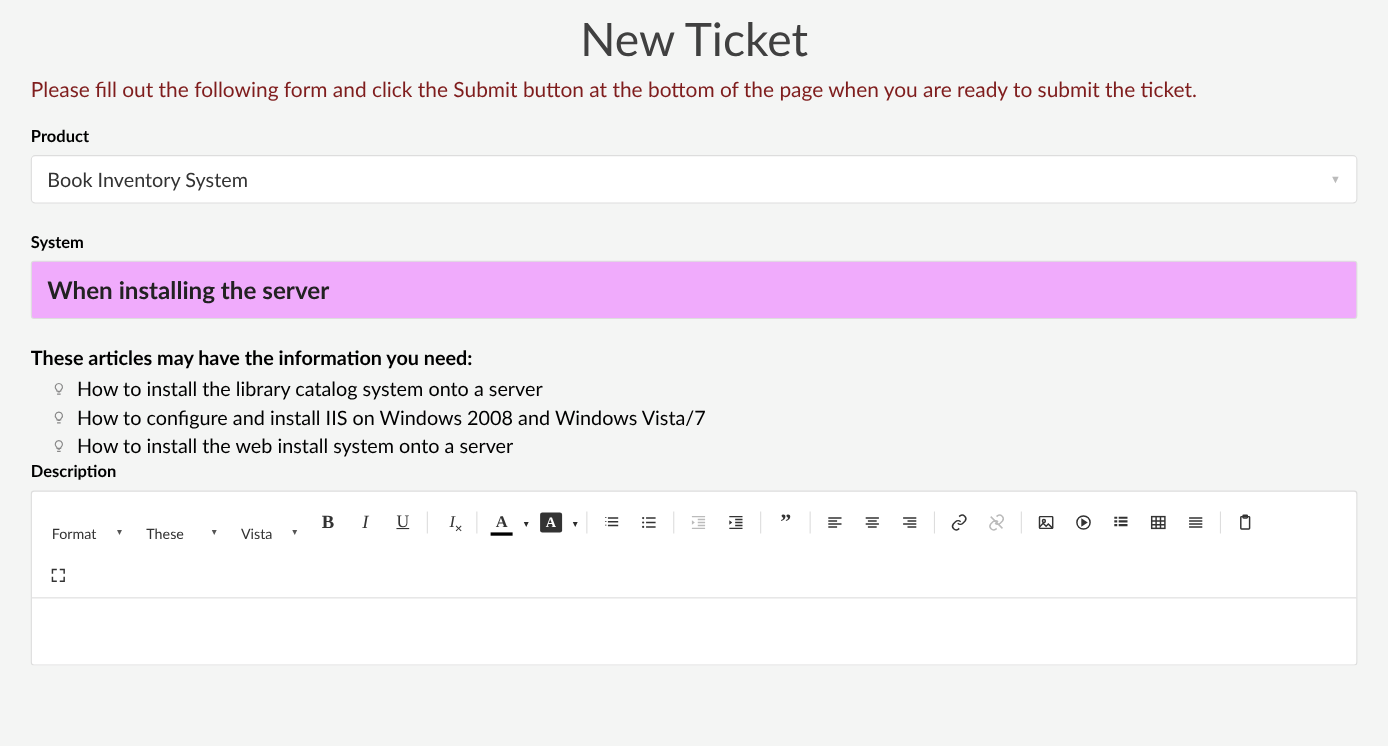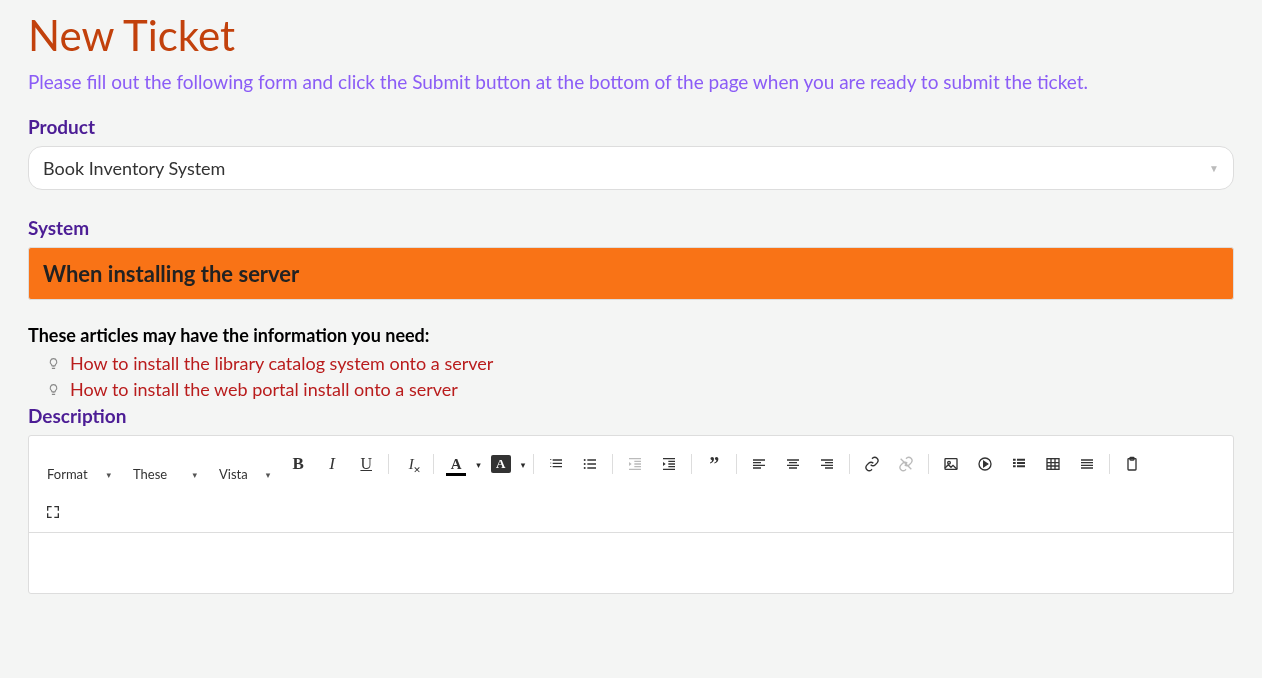--- a/index.html
+++ b/index.html
@@ -4,56 +4,57 @@
 <style>
   * { box-sizing: border-box; margin: 0; padding: 0; }
   body {
     background: #f4f5f4;
     font-family: "Lato", "Segoe UI", -apple-system, sans-serif;
     color: #2a2a2a;
     padding: 10px 28px 0 28px;
     width: 1262px;
   }
   h1.page-title {
-    color: #c2410c;
+    color: #404040;
     font-size: 42px;
     font-weight: 400;
     margin-bottom: 10px;
+    text-align: center;
   }
   .intro {
-    color: #8b5cf6;
+    color: #7f1d1d;
     font-size: 19px;
     margin-bottom: 22px;
   }
   .field-label {
     font-weight: 700;
-    font-size: 19px;
-    color: #4c1d95;
+    font-size: 15px;
+    color: #000000;
     margin-bottom: 8px;
   }
   .select-box {
     background: #fff;
     border: 1px solid #ddd;
-    border-radius: 14px;
+    border-radius: 4px;
     padding: 10px 14px;
     font-size: 18px;
     color: #333;
     display: flex;
     align-items: center;
     justify-content: space-between;
     cursor: pointer;
     margin-bottom: 26px;
   }
   .select-box .caret {
     color: #bbb;
     font-size: 10px;
   }
   .text-input {
     width: 100%;
-    background: #f97316;
+    background: #f0abfc;
     border: 1px solid #ddd;
     border-radius: 3px;
     padding: 12px 14px;
     font-size: 22px;
     font-weight: 700;
     color: #222;
     margin-bottom: 24px;
     font-family: inherit;
   }
   .suggest-title {
@@ -71,21 +72,21 @@
   }
   .bulb-icon {
     color: #888;
     font-size: 14px;
     width: 14px;
     display: inline-flex;
     align-items: center;
     justify-content: center;
   }
   .suggest-list a {
-    color: #b91c1c;
+    color: #000000;
     text-decoration: none;
     font-size: 18px;
   }
   .desc-label { }
   .editor-wrap {
     background: #fff;
     border: 1px solid #ddd;
     border-radius: 3px;
     margin-top: 8px;
   }
@@ -93,21 +94,21 @@
     border-bottom: 1px solid #ddd;
     padding: 6px 8px;
     display: flex;
     flex-wrap: wrap;
     align-items: center;
     gap: 2px;
     row-gap: 6px;
   }
   .tb-dropdown {
     display: inline-flex;
-    align-items: center;
+    align-items: flex-start;
     justify-content: space-between;
     padding: 4px 10px;
     font-size: 13px;
     color: #333;
     cursor: pointer;
     min-width: 84px;
     gap: 18px;
     margin-top: 20px;
   }
   .tb-dropdown .dd-caret {
@@ -184,21 +185,29 @@
         </svg>
     </span>
     <a href="#">How to install the library catalog system onto a server</a>
   </li>
   <li>
     <span class="bulb-icon">
       <svg viewBox="0 0 24 24" width="13" height="13" fill="none" stroke="currentColor" stroke-width="2">
           <path d="M9 21h6M10 17h4M12 3a6 6 0 0 0-4 10.5c.8.8 1 1.5 1 2.5h6c0-1 .2-1.7 1-2.5A6 6 0 0 0 12 3z"></path>
         </svg>
     </span>
-    <a href="#">How to install the web portal install onto a server</a>
+    <a href="#">How to configure and install IIS on Windows 2008 and Windows Vista/7</a>
+  </li>
+  <li>
+    <span class="bulb-icon">
+      <svg viewBox="0 0 24 24" width="13" height="13" fill="none" stroke="currentColor" stroke-width="2">
+          <path d="M9 21h6M10 17h4M12 3a6 6 0 0 0-4 10.5c.8.8 1 1.5 1 2.5h6c0-1 .2-1.7 1-2.5A6 6 0 0 0 12 3z"></path>
+        </svg>
+    </span>
+    <a href="#">How to install the web install system onto a server</a>
   </li>
 </ul>
 
 <div class="field-label desc-label">Description</div>
 <div class="editor-wrap">
   <div class="toolbar">
 
     <span class="tb-dropdown">
       <span>Format</span>
       <span class="dd-caret">▾</span>

